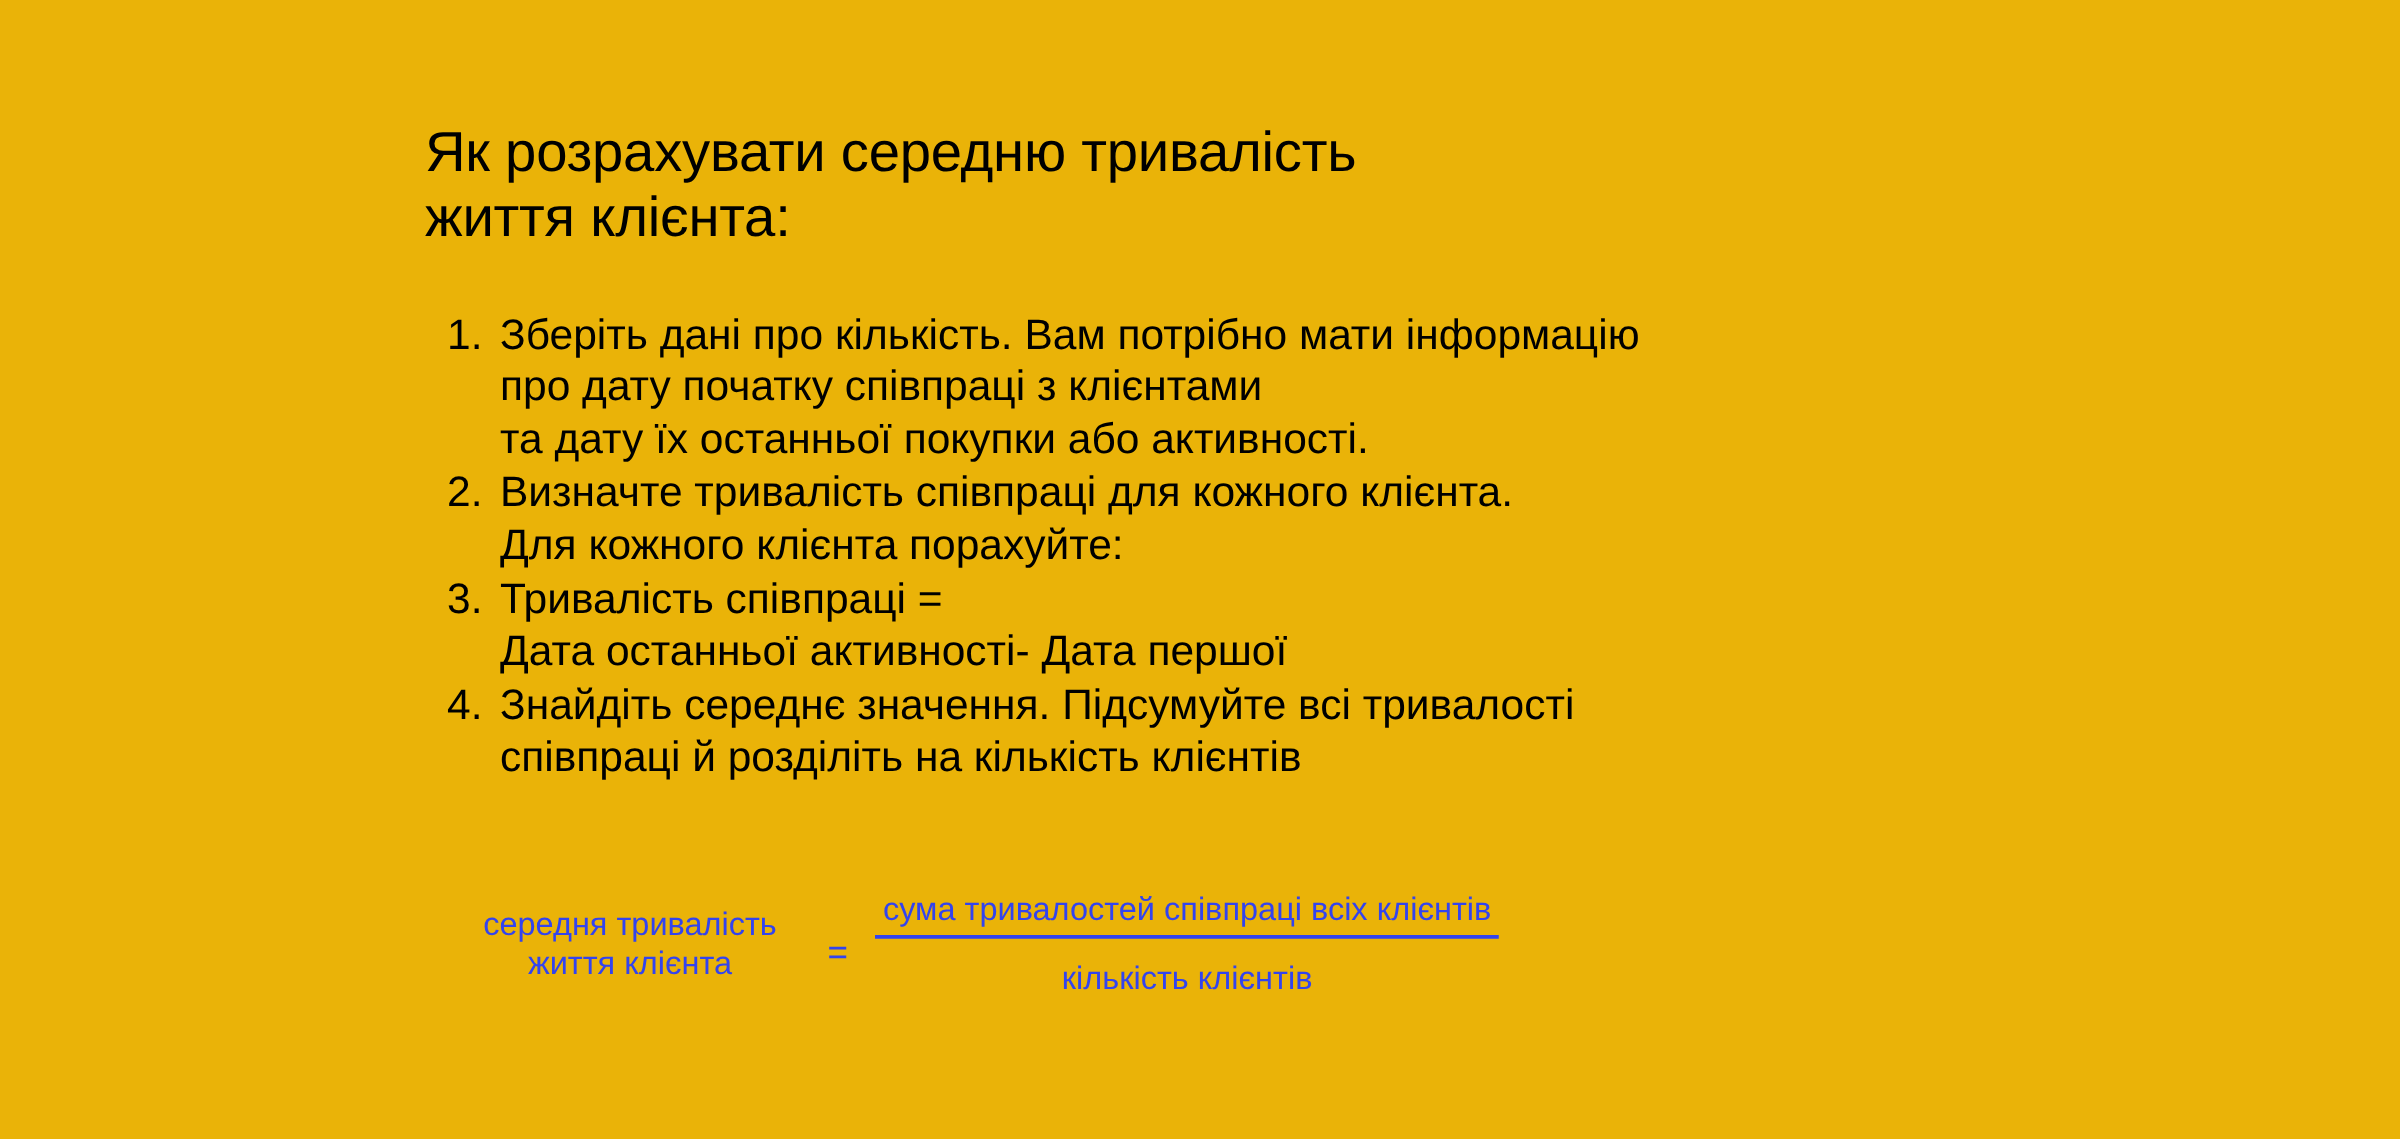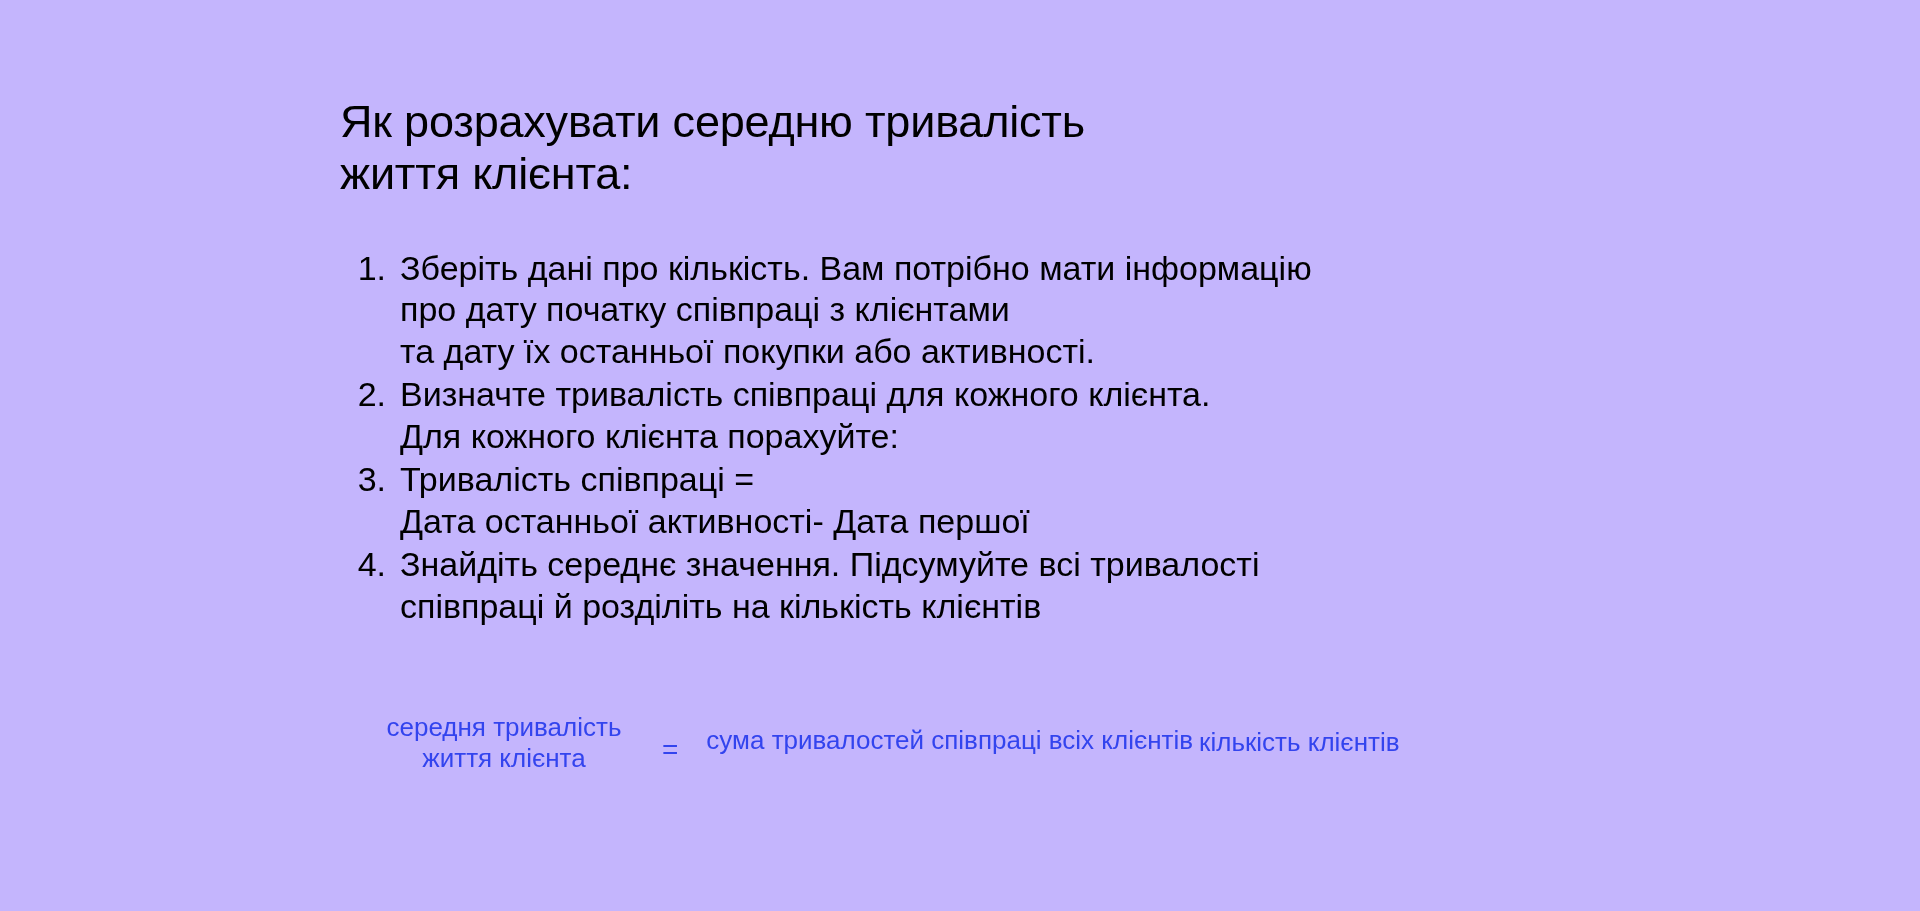--- a/index.html
+++ b/index.html
@@ -14,21 +14,21 @@
     overflow: hidden;
     font-family: "Liberation Sans", "DejaVu Sans", sans-serif;
     color: #000000;
     -webkit-font-smoothing: antialiased;
   }
 
   .slide {
     position: relative;
     width: 1920px;
     height: 911px;
-    background: #c4b5fd;
+    background: #eab308;
   }
 
   
   .slide-title {
     position: absolute;
     left: 340px;
     top: 66px;
     width: 1120px;
     font-size: 45px;
     line-height: 1.16;
@@ -87,33 +87,34 @@
     min-width: 268px;
   }
   .formula-eq {
     margin: 0 22px 0 24px;
     font-size: 28px;
     position: relative;
     top: 7px;
   }
   .fraction {
     display: flex;
-    flex-direction: row;
+    flex-direction: column;
     align-items: center;
   }
   .fraction-num {
     padding: 0 6px 5px 6px;
     white-space: nowrap;
   }
   .fraction-bar {
     width: 100%;
     height: 3px;
     background: #3344ee;
   }
   .fraction-den {
+    padding-top: 16px;
     white-space: nowrap;
   }
 </style>
 </head>
 <body>
 
 <div class="slide">
 
   <h1 class="slide-title">Як розрахувати середню тривалість
 життя клієнта:</h1>

